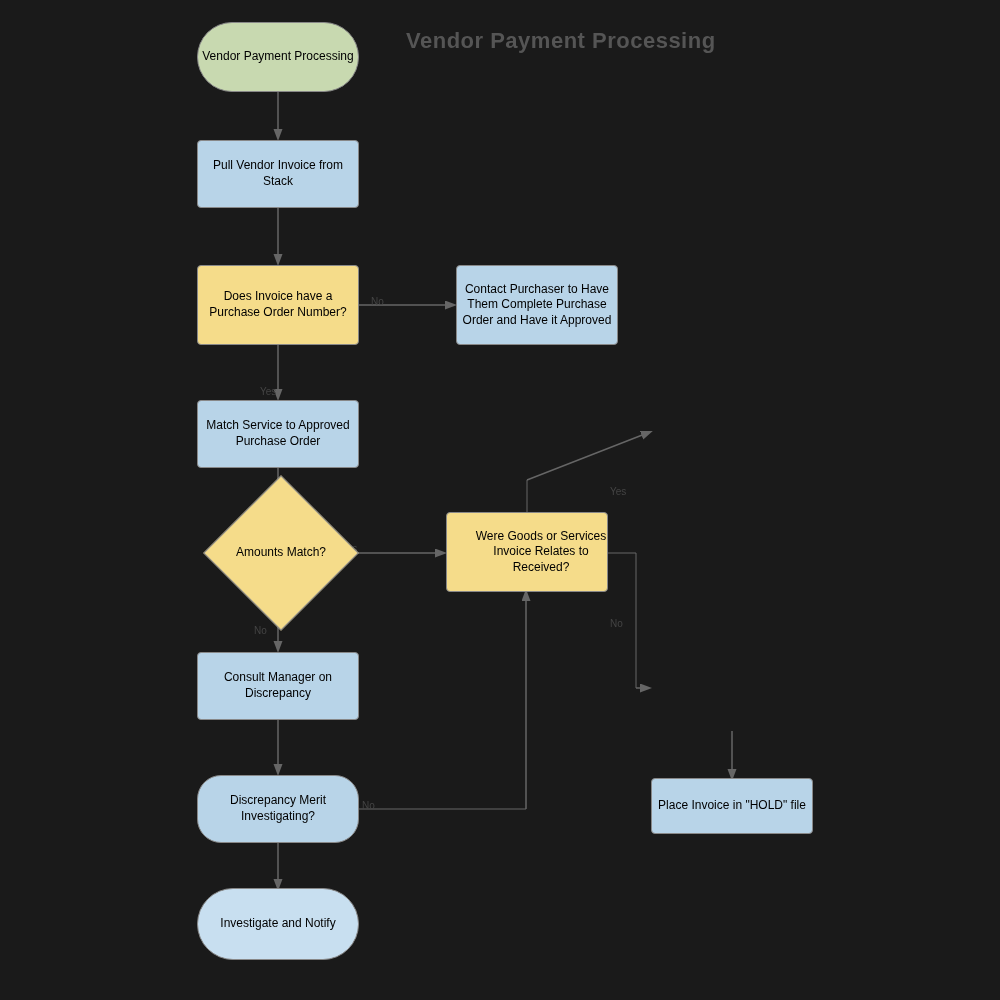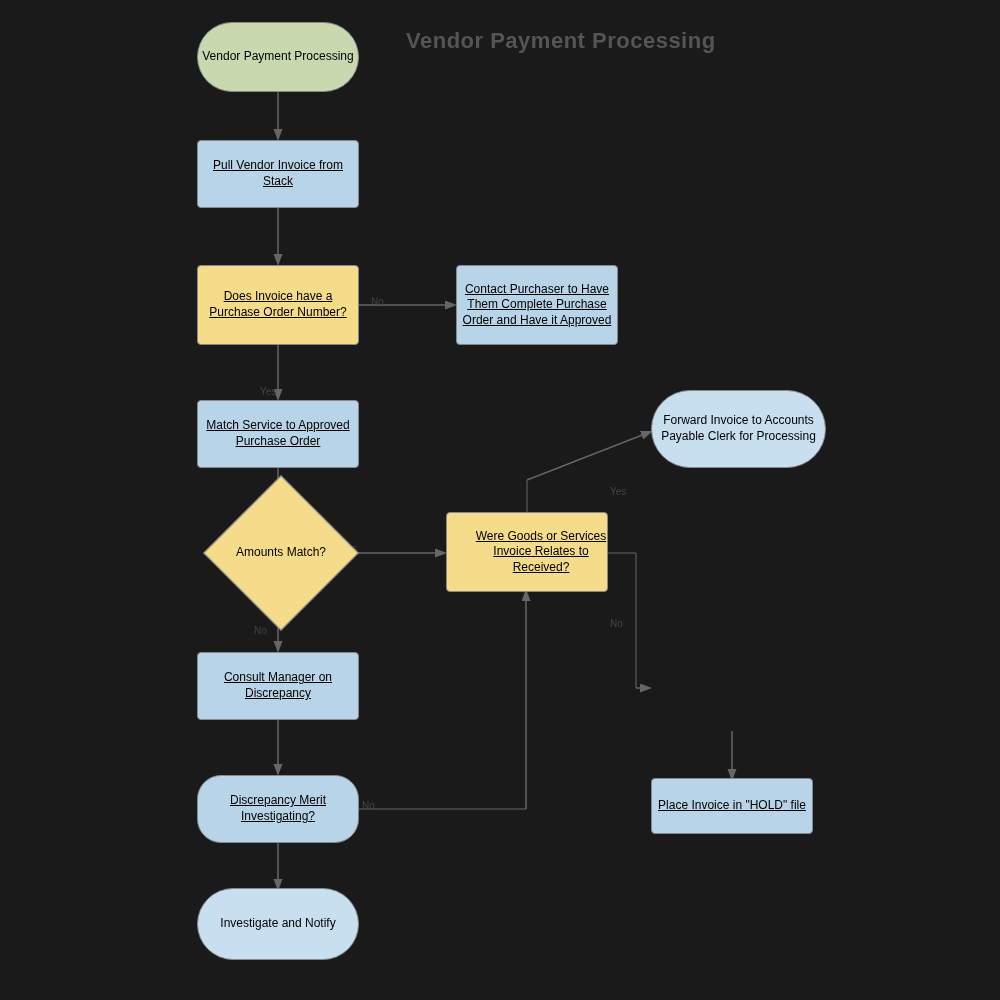--- a/index.html
+++ b/index.html
@@ -45,21 +45,20 @@
       font-size: 12px;
       line-height: 1.3;
     }
     .node-rounded {
       border-radius: 40px;
       border: 1.5px solid #888;
     }
     .node-rect {
       border-radius: 4px;
       border: 1.5px solid #888;
-      text-decoration: underline;
     }
     .node-diamond {
       transform: rotate(45deg);
       border: 1.5px solid #888;
     }
     .node-diamond .diamond-text {
       transform: rotate(-45deg);
       display: flex;
       align-items: center;
       justify-content: center;
@@ -159,23 +158,20 @@
   <div class="node node-diamond color-yellow" style="left:210px; top:498px; width:110px; height:110px;">
     <div class="diamond-text">
       <span>Amounts Match?</span>
     </div>
   </div>
 
   <div class="node node-rect color-yellow" style="left:430px; top:512px; width:162px; height:80px;padding-left:28px;">
     <span>Were Goods or Services Invoice Relates to Received?</span>
   </div>
 
-  <div class="node node-rounded color-light-blue" style="left:635px; top:390px; width:175px; height:78px;">
-    <span>Forward Invoice to Accounts Payable Clerk for Processing</span>
-  </div>
 
 
   <div class="node node-rect color-blue" style="left:635px; top:778px; width:162px; height:56px;">
     <span>Place Invoice in "HOLD" file</span>
   </div>
 
   <div class="node node-rect color-blue" style="left:181px; top:652px; width:162px; height:68px;">
     <span>Consult Manager on Discrepancy</span>
   </div>
 

